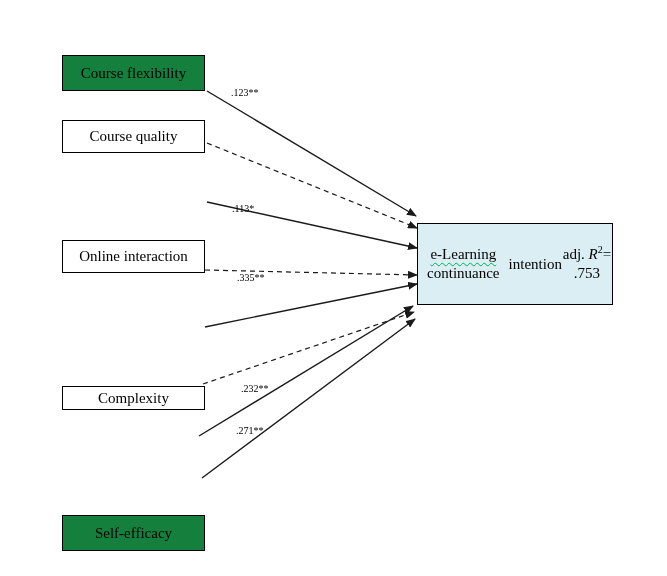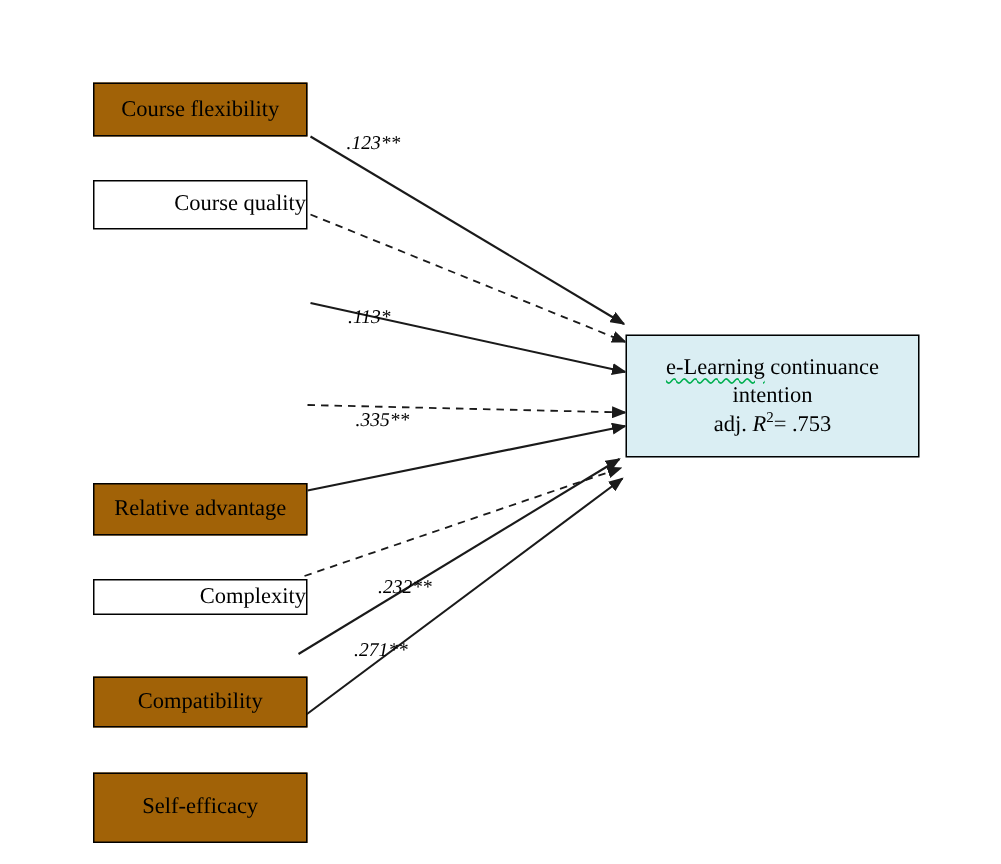--- a/index.html
+++ b/index.html
@@ -8,27 +8,27 @@
     font-family:"Liberation Serif","DejaVu Serif",serif;color:#000;
     overflow:hidden;
   }
   .layer{position:absolute;left:0;top:0;width:667px;height:576px;}
   .pbox{
     position:absolute;left:62px;width:143px;
     border:1px solid #000;box-sizing:border-box;
     display:flex;align-items:center;justify-content:center;
     font-size:15px;text-align:center;
   }
-  .fill-blue{background:#a16207;}
-  .fill-white{background:#ffffff;justify-content:flex-end;}
-  .coef{position:absolute;font-size:13px;white-space:nowrap;font-style:italic;}
+  .fill-blue{background:#15803d;}
+  .fill-white{background:#ffffff;}
+  .coef{position:absolute;font-size:10px;white-space:nowrap;}
   .outcome{
     position:absolute;left:417px;top:223px;width:196px;height:82px;
     border:1px solid #000;box-sizing:border-box;background:#daeef3;
-    display:flex;flex-direction:column;align-items:center;justify-content:center;
+    display:flex;flex-direction:row;align-items:center;justify-content:center;
     font-size:15px;line-height:19px;text-align:center;
   }
   .squiggle{
     text-decoration-line:underline;text-decoration-style:wavy;
     text-decoration-color:#00b050;text-decoration-thickness:1px;
     text-underline-offset:3px;
   }
   .rsym{font-style:italic;}
   .rsup{font-size:10px;vertical-align:super;line-height:0;}
   svg line{stroke:#1a1a1a;stroke-width:1.4;}
@@ -57,41 +57,38 @@
 
   <div class="pbox fill-blue" style="top:55px;height:36px">
     <span>Course flexibility</span>
     </div>
 
   <div class="pbox fill-white" style="top:120px;height:33px">
     <span>Course quality</span>
     </div>
 
 
+  <div class="pbox fill-white" style="top:240px;height:33px">
+    <span>Online interaction</span>
+    </div>
 
-  <div class="pbox fill-blue" style="top:322px;height:35px">
-    <span>Relative advantage</span>
-    </div>
 
   <div class="pbox fill-white" style="top:386px;height:24px">
     <span>Complexity</span>
     </div>
 
-  <div class="pbox fill-blue" style="top:451px;height:34px">
-    <span>Compatibility</span>
-    </div>
 
-  <div class="pbox fill-blue" style="top:515px;height:47px">
+  <div class="pbox fill-blue" style="top:515px;height:36px">
     <span>Self-efficacy</span>
     </div>
 
   <div class="coef" style="left:231px;top:87px">.123**</div>
   <div class="coef" style="left:232px;top:203px">.113*</div>
   <div class="coef" style="left:237px;top:272px">.335**</div>
-  <div class="coef" style="left:252px;top:383px">.232**</div>
+  <div class="coef" style="left:241px;top:383px">.232**</div>
   <div class="coef" style="left:236px;top:425px">.271**</div>
 
   <div class="outcome">
     <div>
       <span class="squiggle">e-Learning</span><span> continuance</span>
     </div>
     <div>intention</div>
     <div>
       <span>adj. </span><span class="rsym">R</span><span class="rsup">2</span><span>= .753</span>
     </div>

